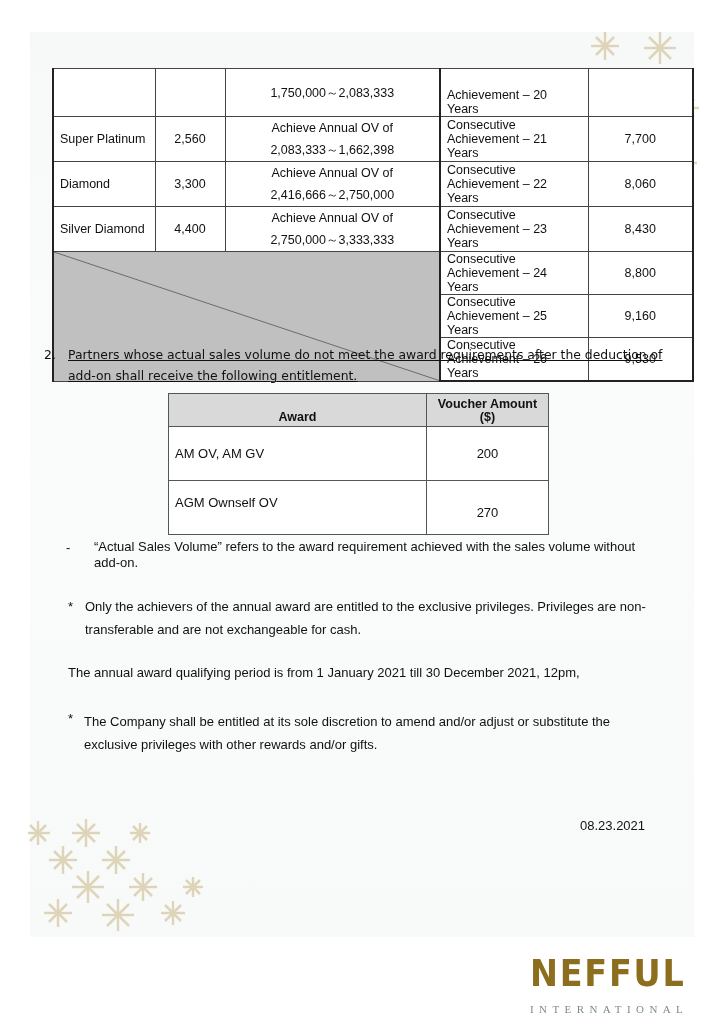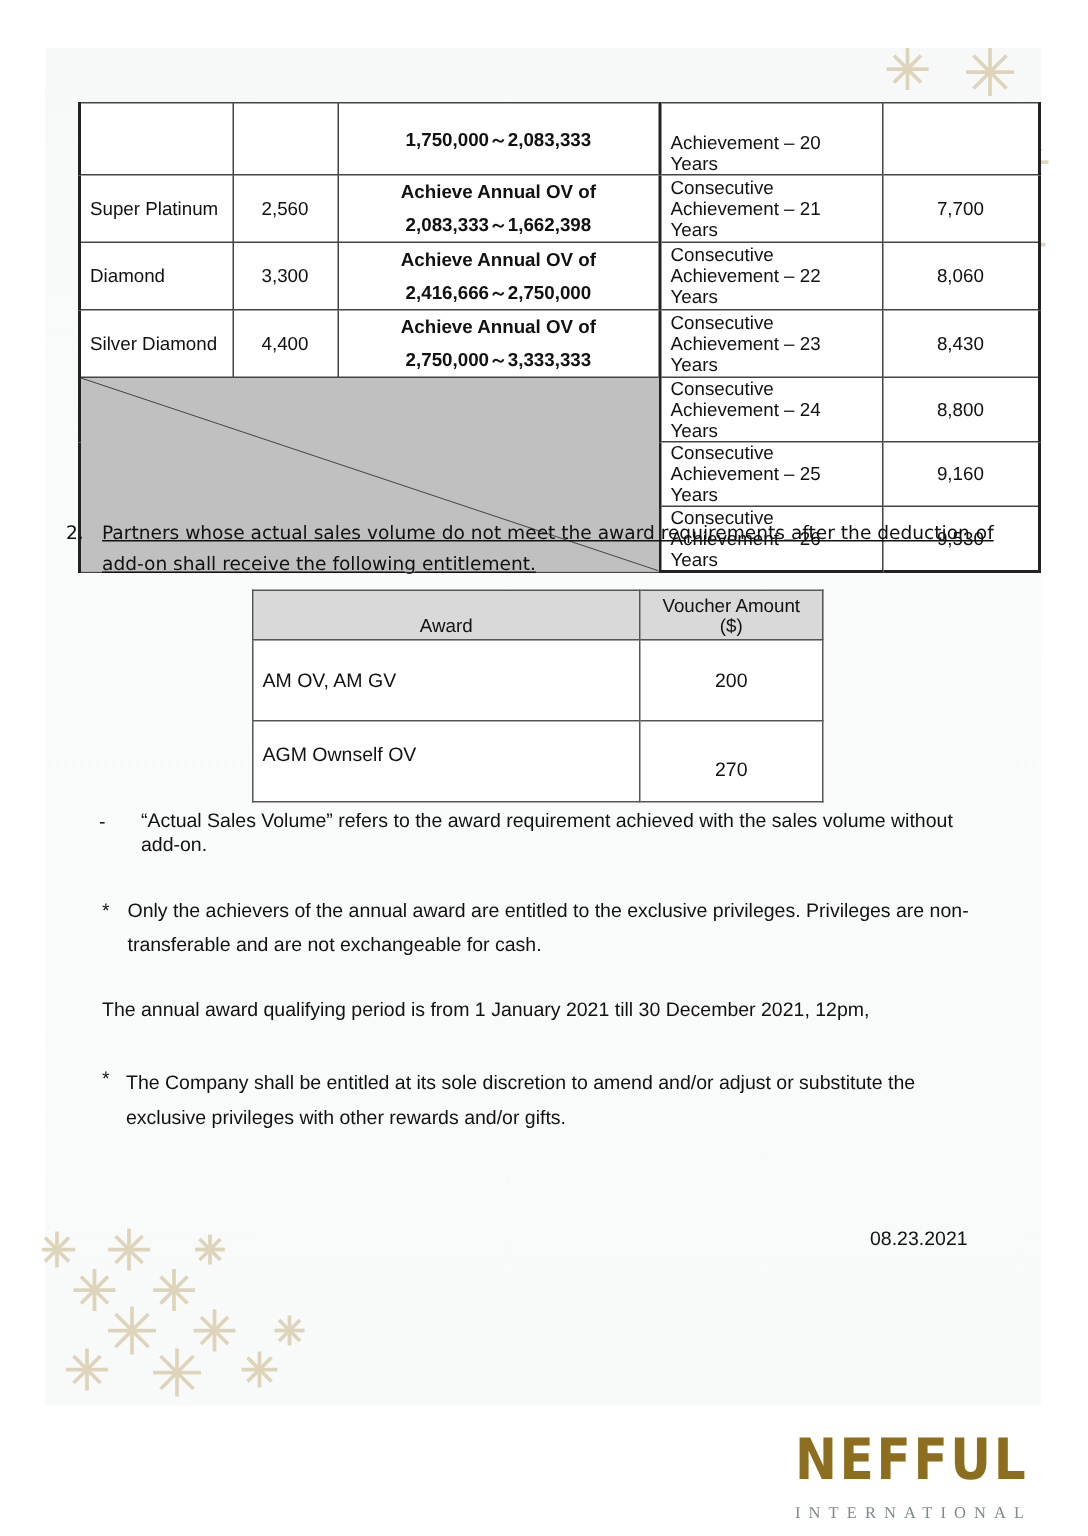--- a/index.html
+++ b/index.html
@@ -19,21 +19,21 @@
   .award-table {
     position: absolute; left: 52px; top: 68px; width: 640px; height: 246px;
     border-collapse: collapse; table-layout: fixed;
     font-size: 12.5px; background: #fff;
   }
   .award-table td {
     border: 1px solid #444; padding: 0 6px; vertical-align: middle;
   }
   .award-table .c-name { text-align: left; }
   .award-table .c-num { text-align: center; }
-  .award-table .c-req { text-align: center; line-height: 22px; font-weight: bold; }
+  .award-table .c-req { text-align: center; line-height: 22px; }
   .award-table .c-cons { text-align: left; line-height: 14px; border-left: 2px solid #222; }
   .award-table .c-val { text-align: center; border-right: 2px solid #222; }
   .award-table tr:last-child td { border-bottom: 2px solid #222; }
   .award-table .first-col { border-left: 2px solid #222; }
   .award-table .grey {
     background: #c0c0c0; border-left: 2px solid #222; padding: 0; position: relative;
   }
   .award-table .grey svg { position: absolute; left: 0; top: 0; width: 100%; height: 100%; }
 
   .para {
@@ -41,21 +41,21 @@
     line-height: 21px; color: #111;
   }
   .para .num { position: absolute; left: 0; top: 0; }
   .para .txt { position: absolute; left: 24px; top: 0; width: 600px; text-decoration: underline; }
 
   .voucher-table {
     position: absolute; left: 168px; top: 393px; width: 380px;
     border-collapse: collapse; table-layout: fixed; font-size: 13px; background: #fff;
   }
   .voucher-table th {
-    background: #d9d9d9; font-weight: normal; border: 1px solid #555;
+    background: #d9d9d9; font-weight: bold; border: 1px solid #555;
     font-size: 12.5px; line-height: 13px; height: 28px; vertical-align: bottom; padding: 2px 5px;
   }
   .voucher-table td { border: 1px solid #555; padding: 14px 6px; height: 25px; }
   .voucher-table td.amt { text-align: center; }
 
   .note { position: absolute; font-size: 13px; line-height: 18px; color: #111; }
   .note .mark { position: absolute; left: 0; top: 0; }
   .note .body { position: absolute; top: 0; }
 
   .date { position: absolute; left: 580px; top: 818px; font-size: 13px; color: #111; }

